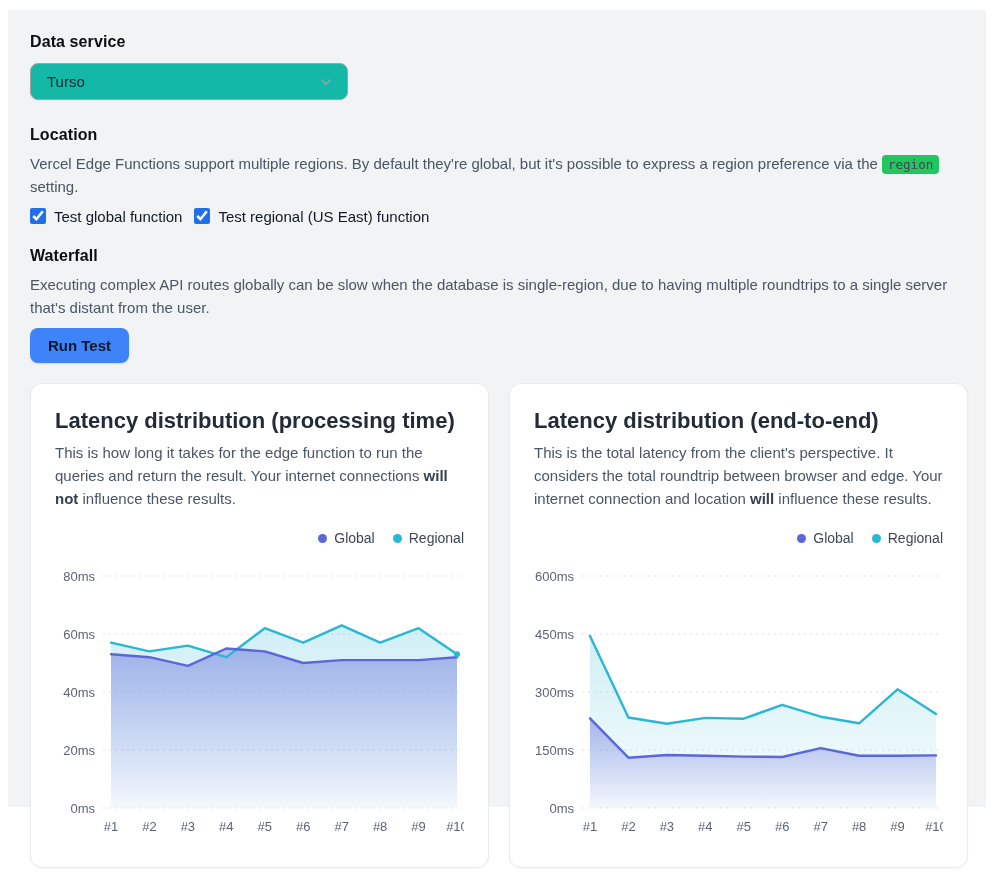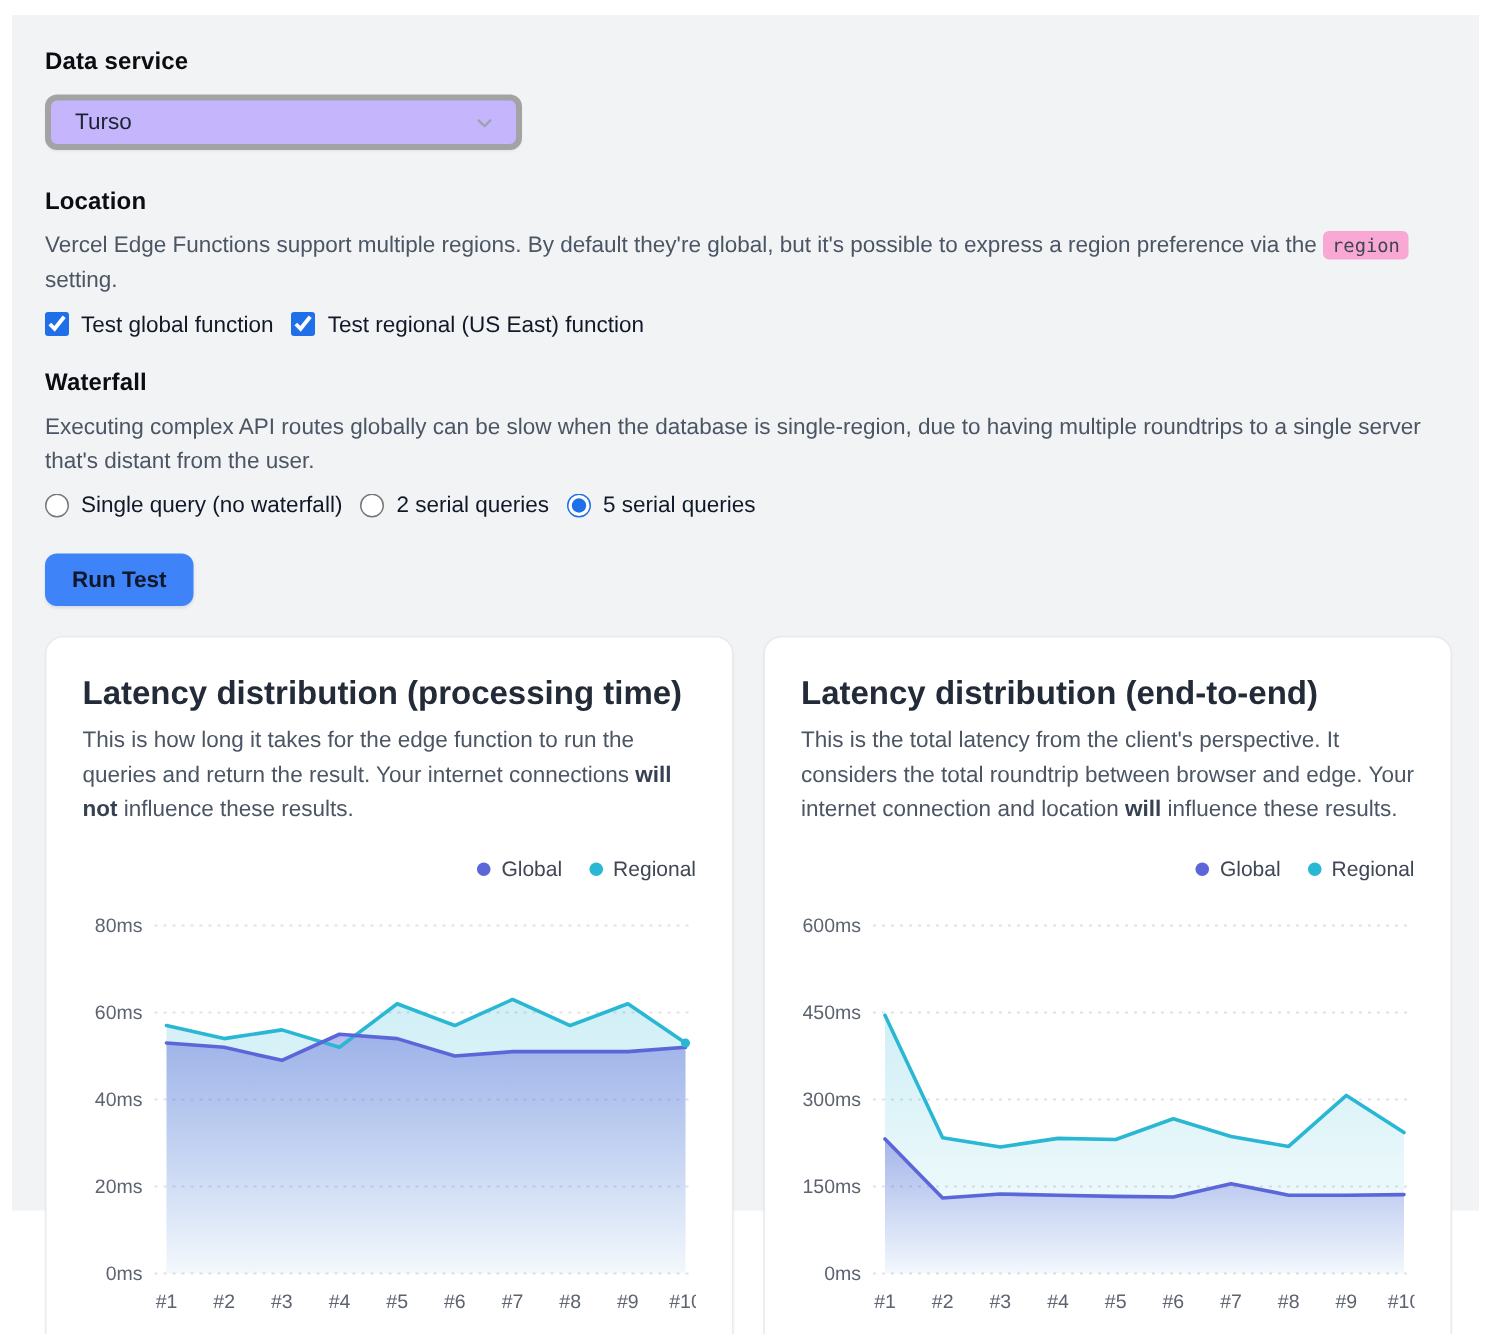--- a/index.html
+++ b/index.html
@@ -14,34 +14,34 @@
     position:absolute; left:8px; top:10px; width:978px; height:797px;
     background:#f1f3f5; border-radius:0; padding:23px 38px 18px 22px;
   }
   h3.section-heading {
     margin:0 0 12px 0; font-size:16px; font-weight:bold; color:#0b0d12; letter-spacing:.1px;
   }
   h3.tight { margin-bottom:8px; }
 
   
   .select {
-    width:318px; height:37px; background:#c4b5fd; border:4px solid #a3a3a3;
+    width:318px; height:37px; background:#14b8a6; border:1px solid #a3a3a3;
     border-radius:8px; display:flex; align-items:center; justify-content:space-between;
     padding:0 14px 0 16px; margin-bottom:26px; cursor:pointer;
     box-shadow:0 1px 2px rgba(16,24,40,.04);
   }
   .select-value { font-size:15px; color:#1b2430; }
   .chevron { width:14px; height:14px; color:#9aa3ad; }
 
   .desc {
     margin:0 0 9px 0; font-size:15px; line-height:1.55; color:#4b5563; max-width:942px;
   }
   code.chip {
     font-family:"DejaVu Sans Mono", "Liberation Mono", monospace;
-    font-size:12.5px; background:#f9a8d4; border-radius:4px; padding:2px 6px; color:#3f4652;
+    font-size:12.5px; background:#22c55e; border-radius:4px; padding:2px 6px; color:#3f4652;
   }
 
   .check-row, .radio-row { display:flex; align-items:center; gap:12px; }
   .check-row { margin-bottom:22px; }
   .radio-row { margin-bottom:24px; }
   .check-item, .radio-item {
     display:flex; align-items:center; gap:8px; font-size:15px; color:#111827; cursor:pointer;
   }
   .check-item input, .radio-item input {
     width:16px; height:16px; margin:0; cursor:pointer;
@@ -92,34 +92,20 @@
         <span>Test global function</span>
       </label>
       <label class="check-item">
         <input type="checkbox" checked="" style="accent-color: rgb(31, 111, 232);">
         <span>Test regional (US East) function</span>
       </label>
     </div>
 
   <h3 class="section-heading tight">Waterfall</h3>
   <p class="desc"><span>Executing complex API routes globally can be slow when the database is single-region, due to having multiple roundtrips to a single server that's distant from the user.</span></p>
-  <div class="radio-row">
-      <label class="radio-item">
-        <input type="radio" name="waterfall" style="accent-color: rgb(31, 111, 232);">
-        <span>Single query (no waterfall)</span>
-      </label>
-      <label class="radio-item">
-        <input type="radio" name="waterfall" style="accent-color: rgb(31, 111, 232);">
-        <span>2 serial queries</span>
-      </label>
-      <label class="radio-item">
-        <input type="radio" name="waterfall" checked="" style="accent-color: rgb(31, 111, 232);">
-        <span>5 serial queries</span>
-      </label>
-    </div>
 
   <button class="run-btn" style="background: rgb(63, 131, 248);">Run Test</button>
 
   <div class="cards">
 
     <div class="card">
       <h2 class="card-title">Latency distribution (processing time)</h2>
       <p class="card-desc"><span>This is how long it takes for the edge function to run the queries and return the result. Your internet connections </span><b>will not</b><span> influence these results.</span></p>
       <div class="legend">
         <span class="legend-item">

